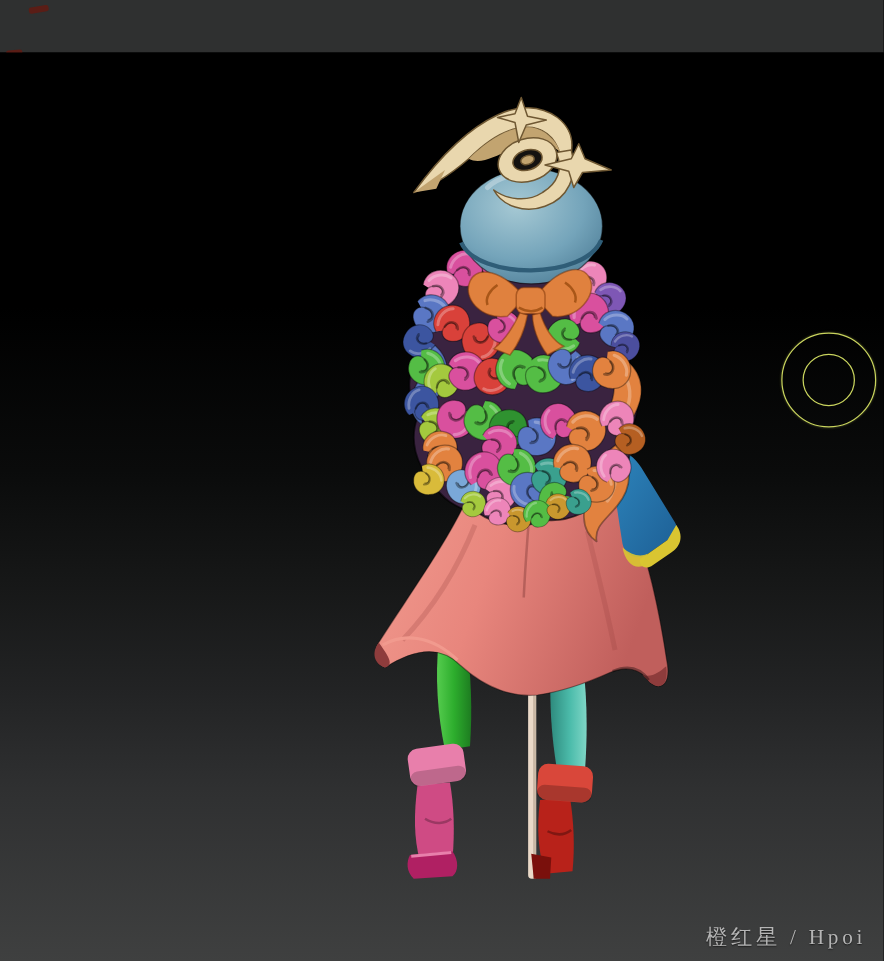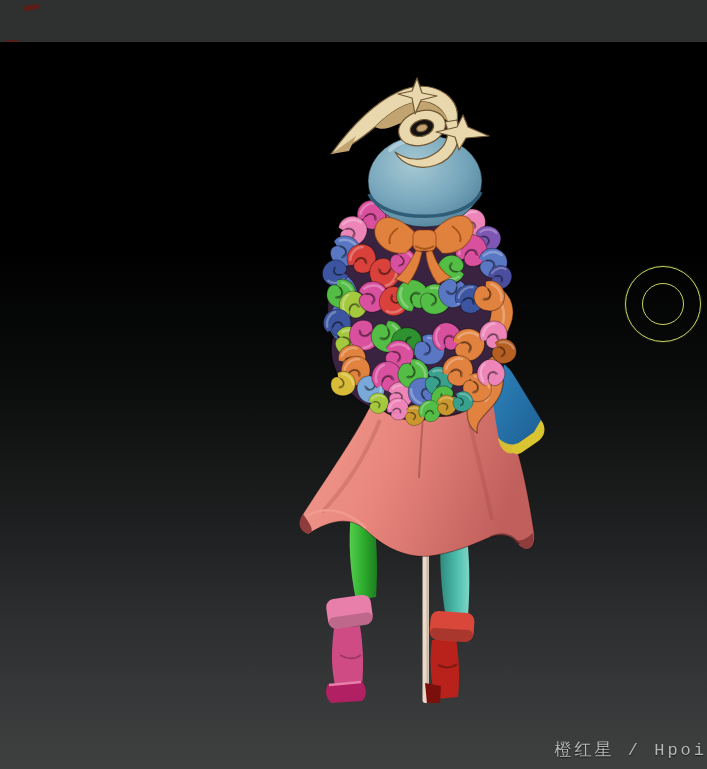--- a/index.html
+++ b/index.html
@@ -15,22 +15,22 @@
     position:absolute;top:42px;left:0;width:707px;height:727px;
     background:linear-gradient(to bottom,
       #000000 0%, #000000 28%, #0a0b0b 46%, #161717 58%,
       #222324 70%, #2f3031 81%, #3f4040 100%);
   }
   .mark{position:absolute;border-radius:2px;opacity:.85;}
   .model-svg{position:absolute;top:0;left:0;}
   .brush-cursor{position:absolute;border-radius:50%;pointer-events:none;}
   .brush-cursor.outer{box-shadow:0 0 2px rgba(200,212,94,.4);}
   .watermark{
-    position:absolute;right:0;bottom:8px;
-    font-family:Liberation Mono, monospace;
+    position:absolute;right:14px;bottom:8px;
+    font-family:Liberation Serif, serif;
     font-size:17px;letter-spacing:3px;color:var(--wmColor,#b5b5b5);
     text-shadow:0 1px 1px rgba(0,0,0,.6);
     user-select:none;
   }
 </style>
 </head>
 <body>
 
 <div class="screen">
 

